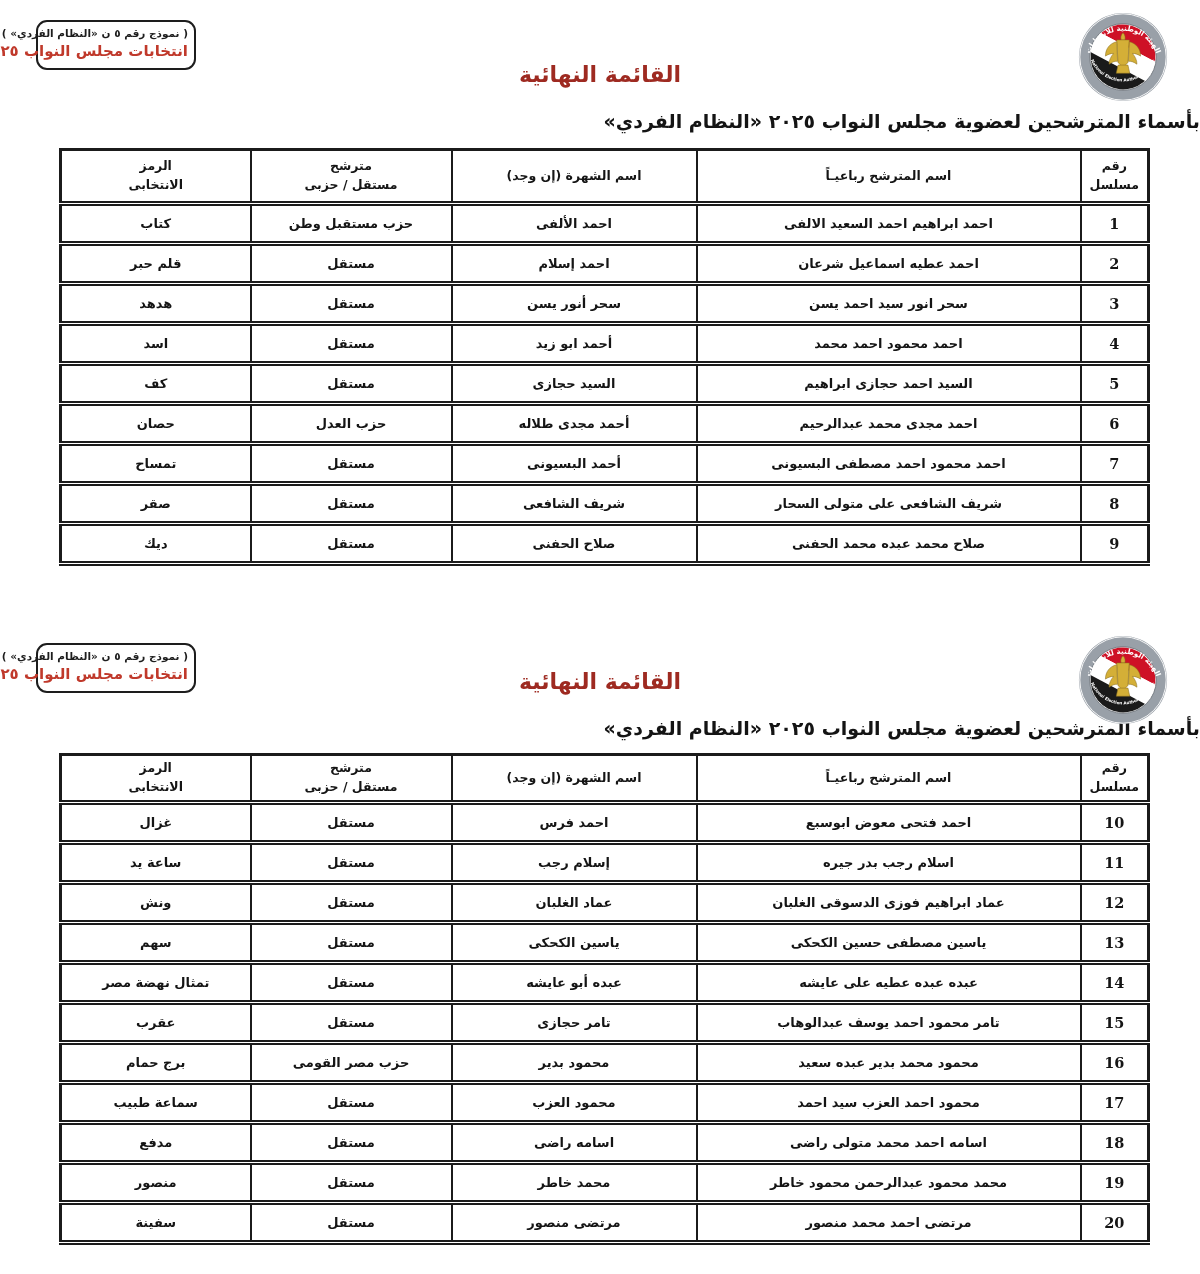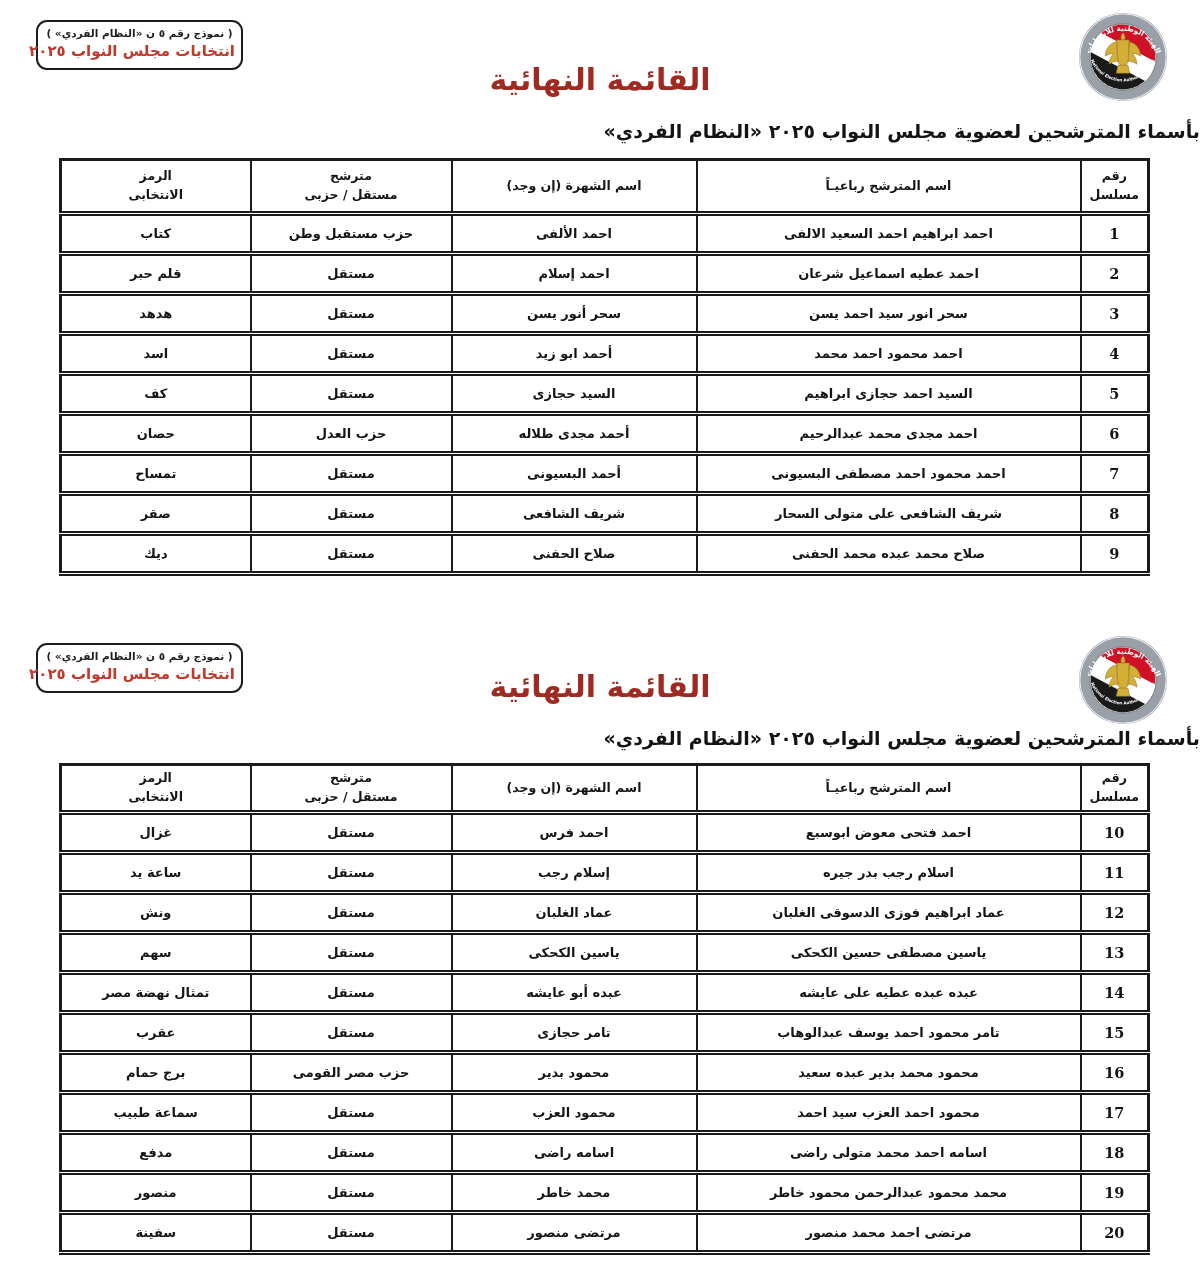--- a/index.html
+++ b/index.html
@@ -10,36 +10,36 @@
     font-weight:bold; color:#161616;
     overflow:hidden; position:relative;
     direction:rtl;
   }
   .sheet { position:relative; width:1200px; }
   .sheet1 { height:623px; padding-top:62px; }
   .sheet2 { height:651px; padding-top:46px; }
 
   
   .badge {
-    position:absolute; left:36px; width:207px;
+    position:absolute; left:36px; width:160px;
     border:2px solid #1d1d1d; border-radius:11px;
     padding:4px 6px 5px 6px; text-align:center; background:#fff;
     direction:rtl; line-height:1.45;
   }
   .sheet1 .badge { top:20px; }
   .sheet2 .badge { top:20px; }
   .badge .b1 { font-size:10.5px; color:#1d1d1d; white-space:nowrap; }
   .badge .b2 { font-size:15px;  color:#c0392b; white-space:nowrap; }
 
   
   .logo { position:absolute; right:32px; width:90px; height:90px; }
   .sheet1 .logo { top:12px; }
   .sheet2 .logo { top:12px; }
 
-  .title    { text-align:center; color:#9e2a21; font-size:30px; letter-spacing:0.5px; }
+  .title    { text-align:center; color:#9e2a21; font-size:22px; letter-spacing:0.5px; }
   .subtitle { color:#141414; font-size:19px; margin-top:23px; }
   .district { text-align:center; color:#141414; font-size:15px; margin-top:19px; }
 
   .tablewrap { margin:16px 50px 0 62px; }
   .sheet2 .tablewrap { margin-top:14px; }
   table {
     width:1088px; table-layout:fixed; border-collapse:collapse;
     direction:rtl; border:3px solid #1b1b1b;
   }
   th, td {

